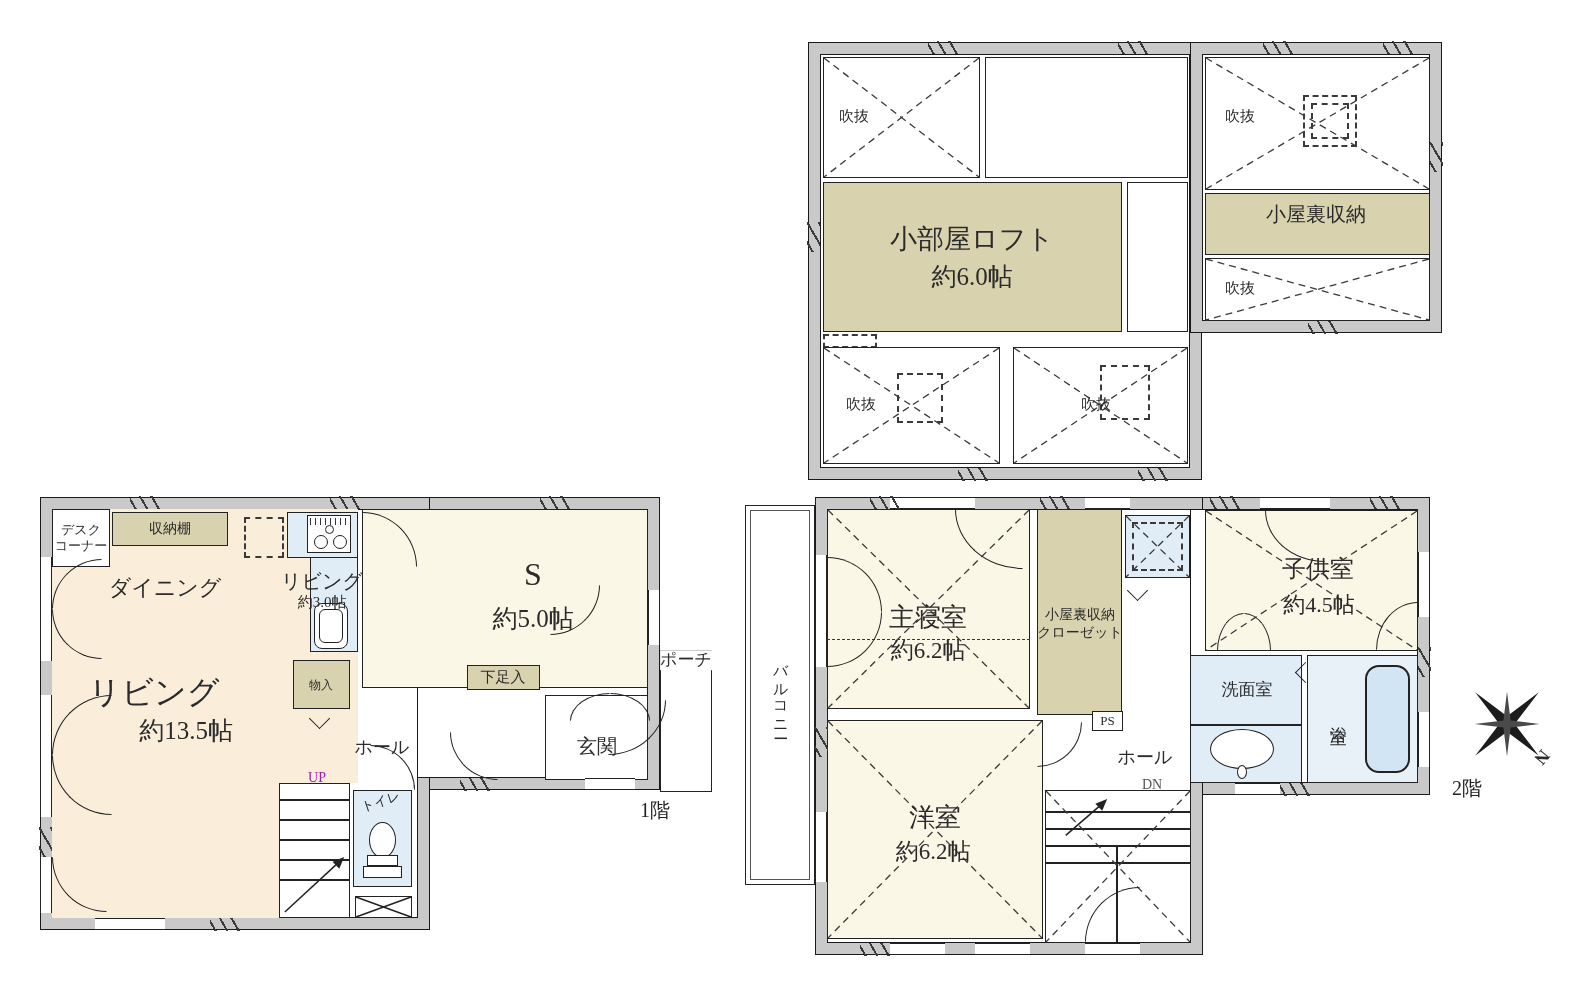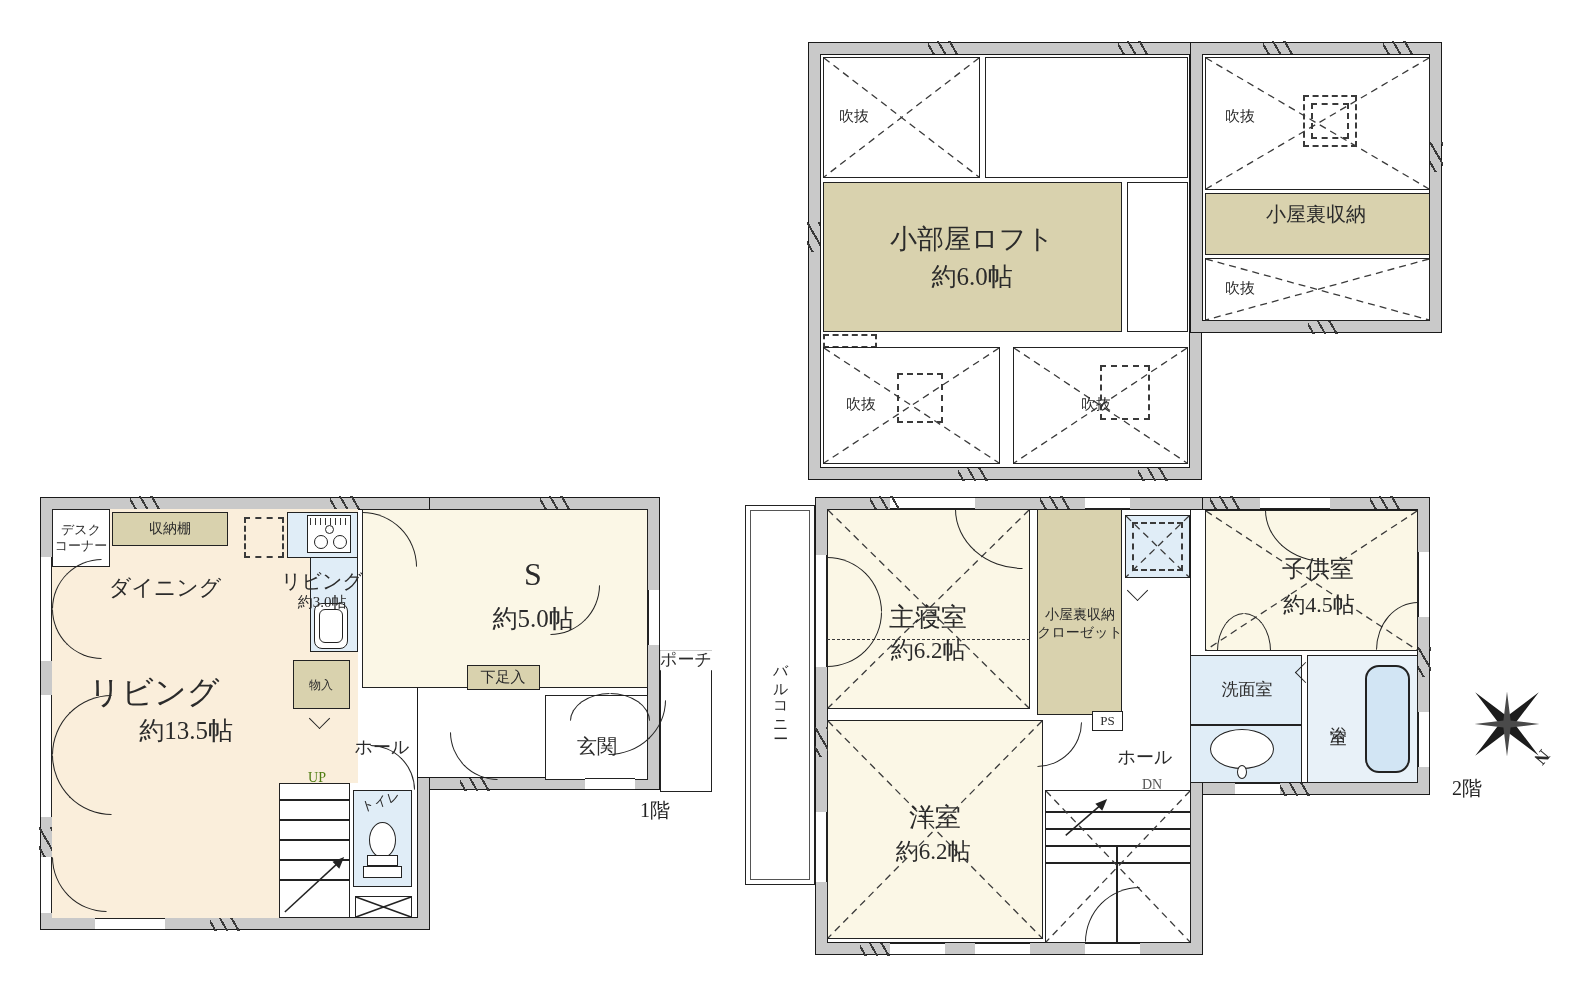--- a/index.html
+++ b/index.html
@@ -203,21 +203,21 @@
   <div class="lbl" style="left:282px;top:106px;font-size:15px;">約3.0帖</div>
   <div class="lbl" style="left:493px;top:77px;font-size:32px;">S</div>
   <div class="lbl" style="left:493px;top:122px;font-size:25px;">約5.0帖</div>
   <div class="lbl" style="left:114px;top:195px;font-size:32px;">リビング</div>
   <div class="lbl" style="left:106px;top:234px;font-size:25px;margin-left:40px;">約13.5帖</div>
   <div class="lbl" style="left:281px;top:189px;font-size:12px;">物入</div>
   <div class="lbl" style="left:463px;top:181px;font-size:15px;">下足入</div>
   <div class="lbl" style="left:342px;top:250px;font-size:18px;">ホール</div>
   <div class="lbl" style="left:557px;top:249px;font-size:20px;">玄関</div>
   <div class="lbl" style="left:646px;top:163px;font-size:17px;background:#fff;">ポーチ</div>
-  <div class="lbl" style="left:277px;top:281px;font-size:14px;color:#4d7c0f;">UP</div>
+  <div class="lbl" style="left:277px;top:281px;font-size:14px;color:#a21caf;">UP</div>
   <div class="lbl" style="left:341px;top:305px;font-size:13px;transform:translate(-50%,-50%) rotate(-18deg);">トイレ</div>
   <div class="caption" style="left:600px;top:300px;">1階</div>
 
   <div class="hatch" style="left:90px;top:-1px;"></div>
   <div class="hatch" style="left:290px;top:-1px;"></div>
   <div class="hatch" style="left:500px;top:-1px;"></div>
   <div class="hatch" style="left:170px;top:421px;"></div>
   <div class="hatch" style="left:420px;top:281px;"></div>
   <div class="hatch v" style="left:-1px;top:330px;"></div>
 </div>

